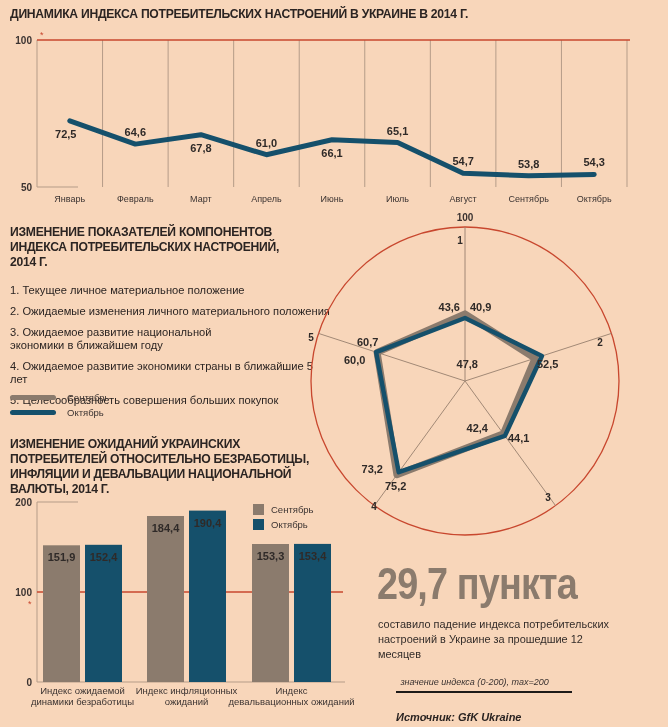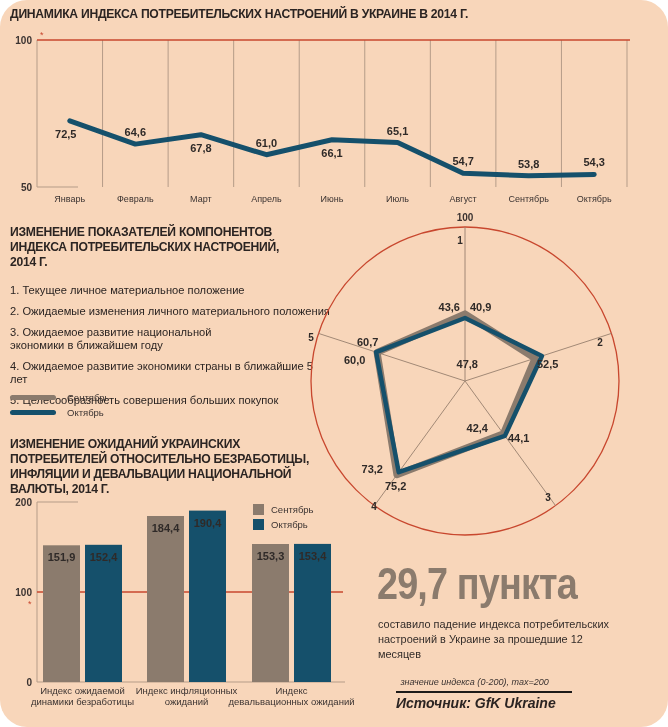--- a/index.html
+++ b/index.html
@@ -1,17 +1,17 @@
 <!DOCTYPE html>
 <html><head>
 <meta charset="utf-8">
 <style>
   html,body{margin:0;padding:0;}
   body{font-family:"Liberation Sans",sans-serif;}
-  #canvas{position:relative;width:668px;height:727px;background:#f8d6ba;overflow:hidden;color:#2b2422;border-radius:27px;}
+  #canvas{position:relative;width:668px;height:727px;background:#f8d6ba;overflow:hidden;color:#2b2422;}
   .sec-title{position:absolute;font-weight:700;font-size:13.5px;line-height:15px;letter-spacing:-0.3px;
              transform:scaleX(0.9);transform-origin:0 0;color:#2b2422;text-transform:uppercase;}
   #line-title{left:10px;top:6px;width:560px;}
   #comp-title{left:10px;top:224px;width:330px;}
   #exp-title{left:10px;top:436px;width:360px;}
   #comp-items{position:absolute;left:10px;top:284px;width:330px;}
   .comp-item{font-size:11.5px;line-height:13px;margin-bottom:8px;transform:scaleX(0.97);transform-origin:0 0;}
   .comp-item.narrow{max-width:238px;}
   #comp-legend{position:absolute;left:10px;top:390px;}
   .leg-row{display:flex;align-items:center;height:15px;}
@@ -20,21 +20,21 @@
   svg{position:absolute;display:block;}
   #line-chart{left:0;top:30px;}
   #radar-chart{left:297px;top:210px;}
   #bar-chart{left:0;top:495px;}
   #big-number{position:absolute;left:377px;top:558px;font-size:45px;font-weight:700;color:#8b7b6d;
               letter-spacing:-1px;transform:scaleX(0.84);transform-origin:0 0;white-space:nowrap;}
   #big-caption{position:absolute;left:378px;top:617px;width:250px;font-size:11.5px;line-height:15px;
                transform:scaleX(0.95);transform-origin:0 0;color:#332c29;}
   #footer{position:absolute;left:396px;top:676px;width:176px;font-style:italic;}
   #footnote{font-size:9.5px;color:#3b3331;padding-bottom:4px;transform:scaleX(0.95);transform-origin:50% 0;}
-  #source{border-top:2px solid #1d1a18;padding-top:2px;font-size:14px;font-weight:700;color:#2b2422;}
+  #source{border-top:2px solid #1d1a18;padding-top:18px;font-size:11px;font-weight:700;color:#2b2422;}
   
   text{font-family:"Liberation Sans",sans-serif;}
   .tick{font-size:10px;font-weight:700;fill:#3b3331;}
   .month{font-size:9px;fill:#3b3331;}
   .vlabel{font-size:11px;font-weight:700;fill:#2f2a28;}
   .axnum{font-size:10px;font-weight:700;fill:#2f2a28;}
   .catlabel{font-size:9.5px;fill:#3b3331;}
   .legtext{font-size:9.5px;fill:#3b3331;}
   .ast{font-size:9px;fill:#c8472e;}
 </style>

